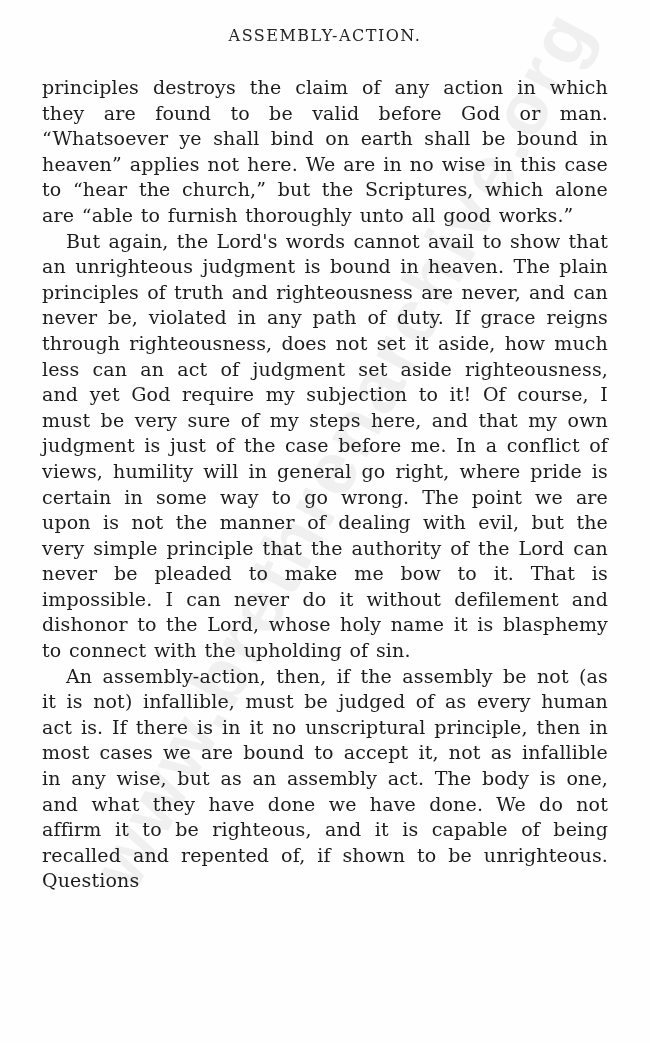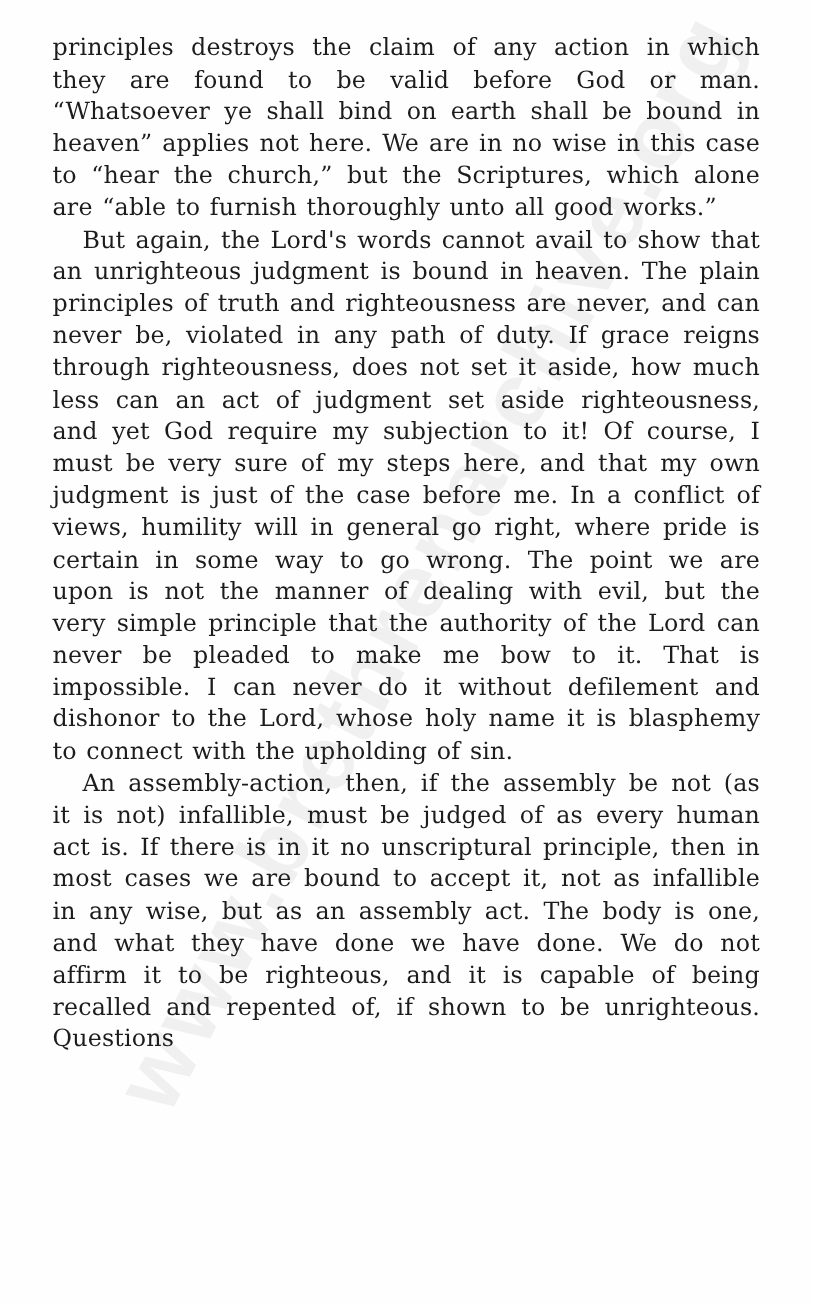--- a/index.html
+++ b/index.html
@@ -62,20 +62,21 @@
     white-space: nowrap;
   }
 </style>
 </head>
 <body>
 
 <div class="page">
 
   <div class="watermark">www.brethrenarchive.org</div>
 
+  <div class="running-head">ASSEMBLY-ACTION.</div>
 
   <div class="body-text">
     <p class="para">principles destroys the claim of any action in which they are found to be valid before God or man. “Whatsoever ye shall bind on earth shall be bound in heaven” applies not here. We are in no wise in this case to “hear the church,” but the Scriptures, which alone are “able to furnish thoroughly unto all good works.”</p>
     <p class="para indented">But again, the Lord's words cannot avail to show that an unrighteous judgment is bound in heaven. The plain principles of truth and righteousness are never, and can never be, violated in any path of duty. If grace reigns through righteousness, does not set it aside, how much less can an act of judgment set aside righteousness, and yet God require my subjection to it! Of course, I must be very sure of my steps here, and that my own judgment is just of the case before me. In a conflict of views, humility will in general go right, where pride is certain in some way to go wrong. The point we are upon is not the manner of dealing with evil, but the very simple principle that the authority of the Lord can never be pleaded to make me bow to it. That is impossible. I can never do it without defilement and dishonor to the Lord, whose holy name it is blasphemy to connect with the upholding of sin.</p>
     <p class="para indented">An assembly-action, then, if the assembly be not (as it is not) infallible, must be judged of as every human act is. If there is in it no unscriptural principle, then in most cases we are bound to accept it, not as infallible in any wise, but as an assembly act. The body is one, and what they have done we have done. We do not affirm it to be righteous, and it is capable of being recalled and repented of, if shown to be unrighteous. Questions</p>
   </div>
 
 </div>
 
 </body></html>

